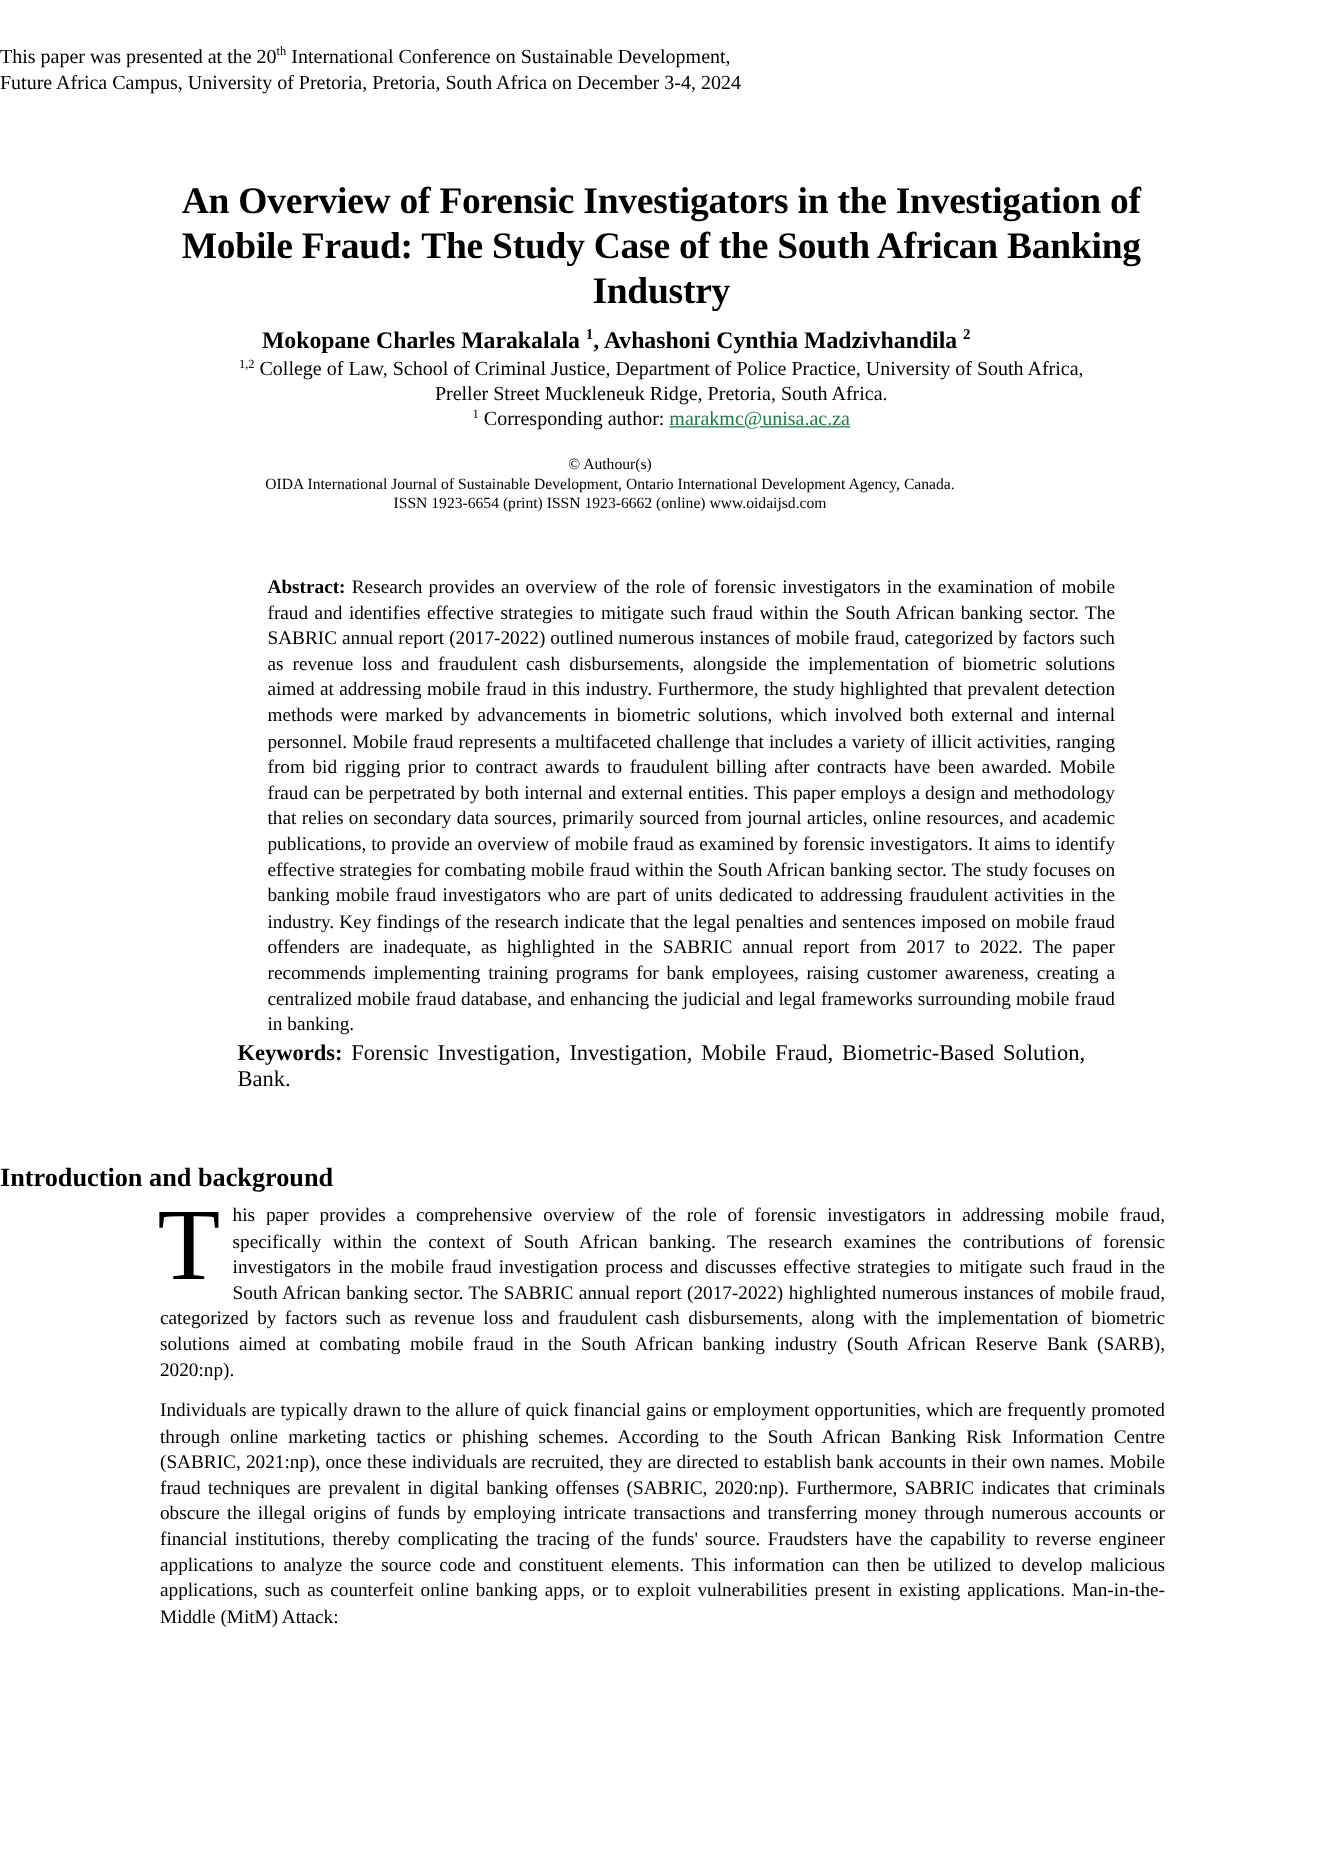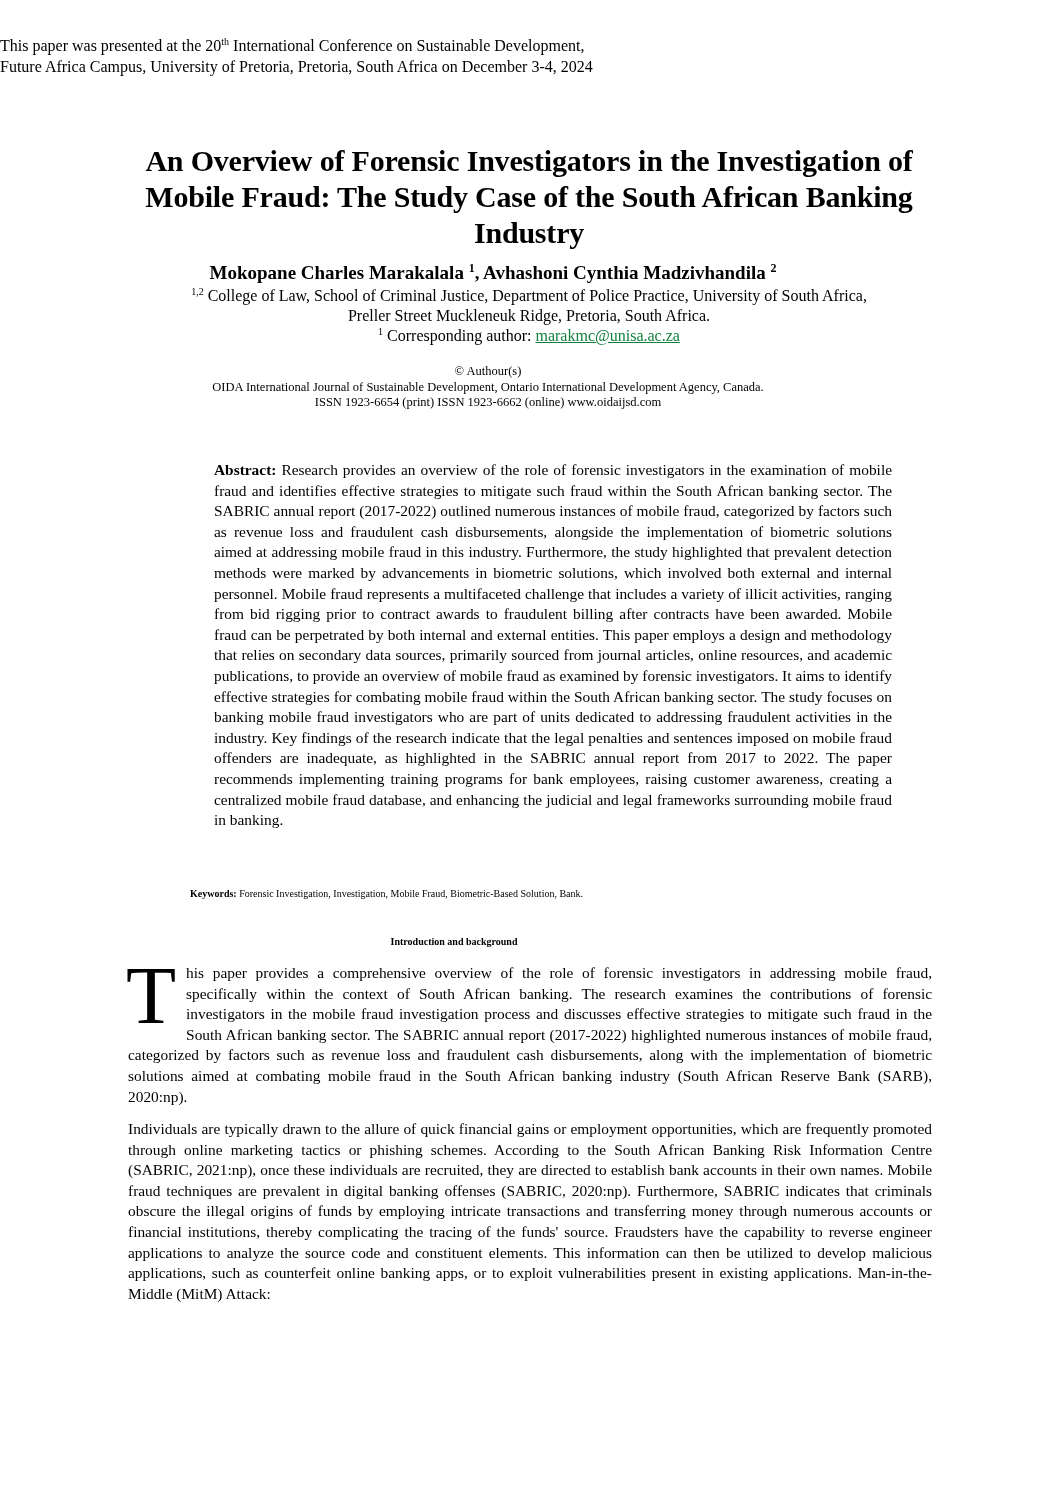--- a/index.html
+++ b/index.html
@@ -9,22 +9,22 @@
   .header-note sup { font-size: 10px; vertical-align: 6px; line-height: 0; }
   .title { position: absolute; top: 143px; left: 110px; width: 838px; text-align: center; font-weight: bold; font-size: 30px; line-height: 36px; letter-spacing: -0.2px; }
   .authors { position: absolute; top: 262px; left: 0; width: 986px; text-align: center; font-weight: bold; font-size: 19px; line-height: 22px; }
   .authors sup { font-size: 12px; vertical-align: 7px; line-height: 0; }
   .affil { position: absolute; top: 286px; left: 0; width: 1058px; text-align: center; font-size: 16px; line-height: 20px; }
   .affil sup { font-size: 10px; vertical-align: 6px; line-height: 0; }
   .link { color: #15803d; text-decoration: underline; }
   .journal { position: absolute; top: 364px; left: 0; width: 976px; text-align: center; font-size: 12.5px; line-height: 15.5px; }
   .abstract { position: absolute; top: 460px; left: 190px; width: 678px; text-align: justify; font-size: 15.4px; line-height: 20.6px; margin-left: 24px; }
   .abstract b { font-weight: bold; }
-  .keywords { position: absolute; top: 884px; left: 190px; width: 678px; text-align: justify; font-size: 10px; line-height: 20.6px; }
-  .section-head { position: absolute; top: 932px; left: 0; width: 908px; text-align: center; font-weight: bold; font-size: 10px; line-height: 20px; }
+  .keywords { position: absolute; top: 832px; left: 190px; width: 678px; text-align: justify; font-size: 18px; line-height: 20.6px; }
+  .section-head { position: absolute; top: 932px; left: 0; width: 908px; text-align: left; font-weight: bold; font-size: 21px; line-height: 20px; }
   .body-par { position: absolute; left: 128px; width: 804px; text-align: justify; font-size: 15.4px; line-height: 20.6px; }
   .p1 { top: 963px; }
   .p2 { top: 1083px; margin-top: 36px; }
   .dropcap { float: left; font-size: 82px; line-height: 62px; margin: 2px 10px 0 -2px; height: 62px; }
 </style>
 </head>
 <body>
 
 <div class="page">
 

